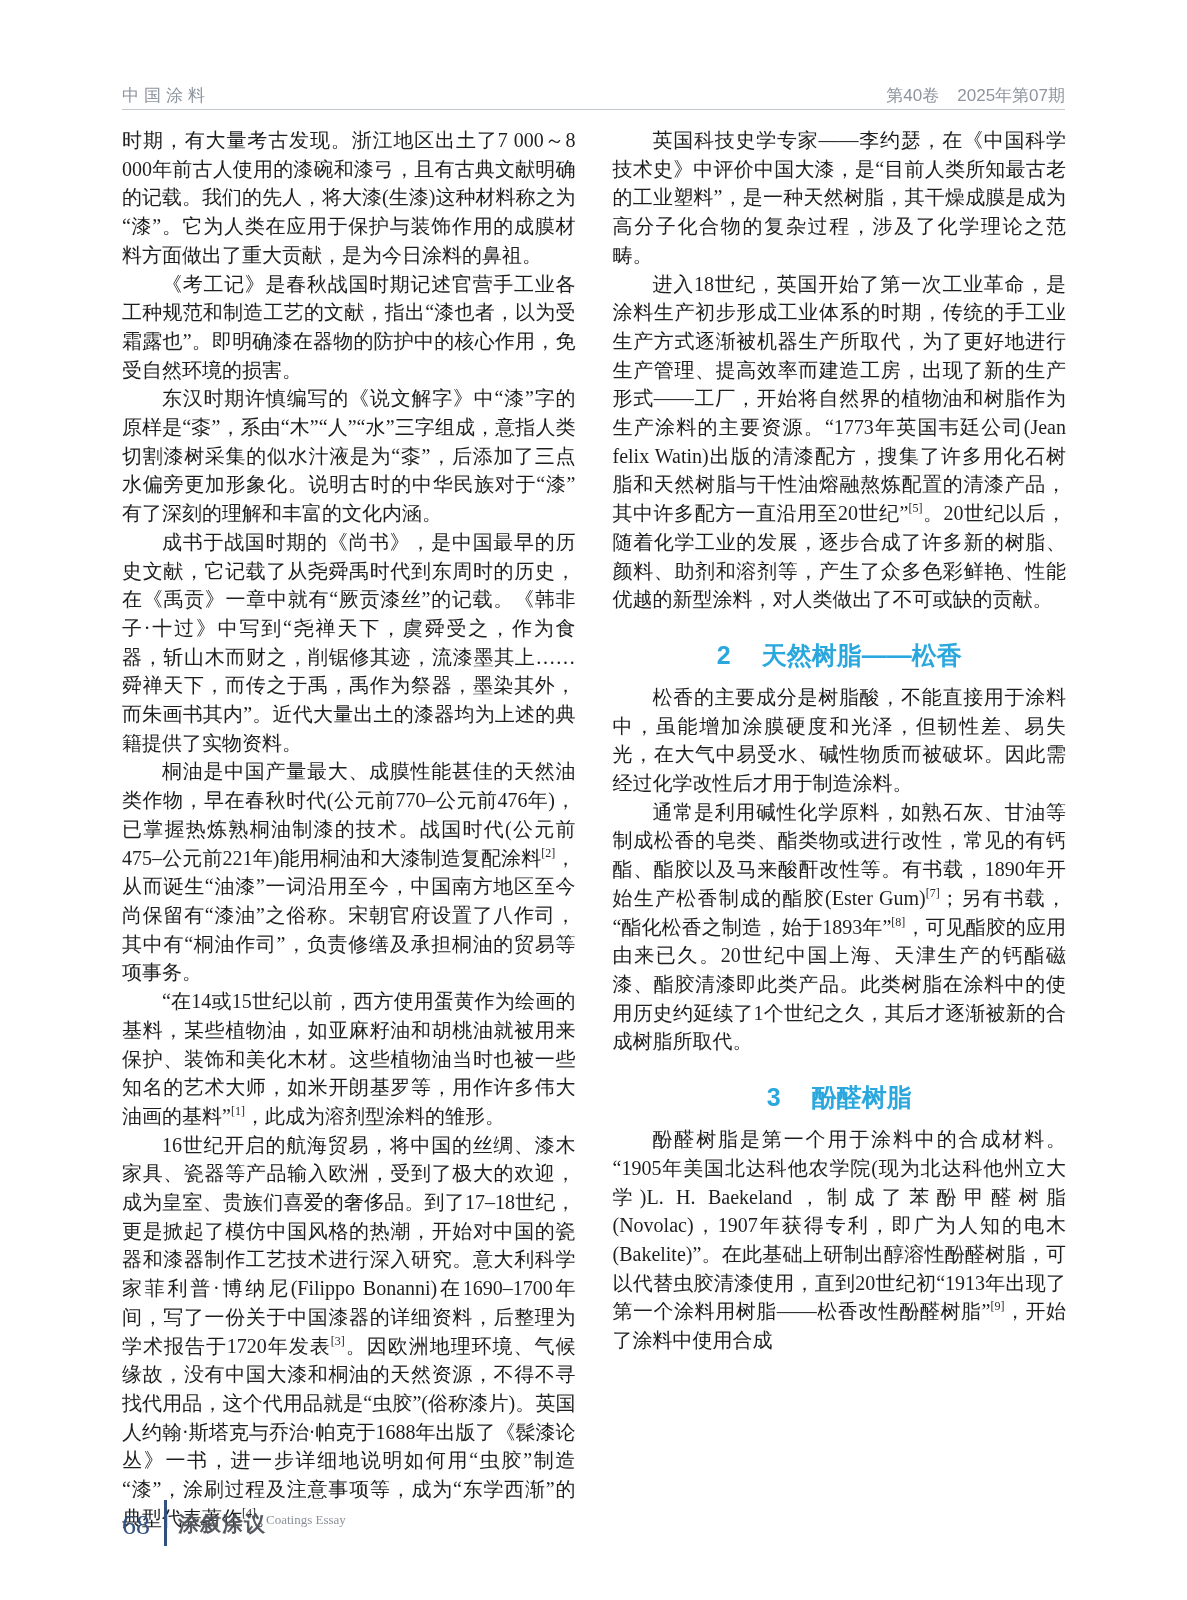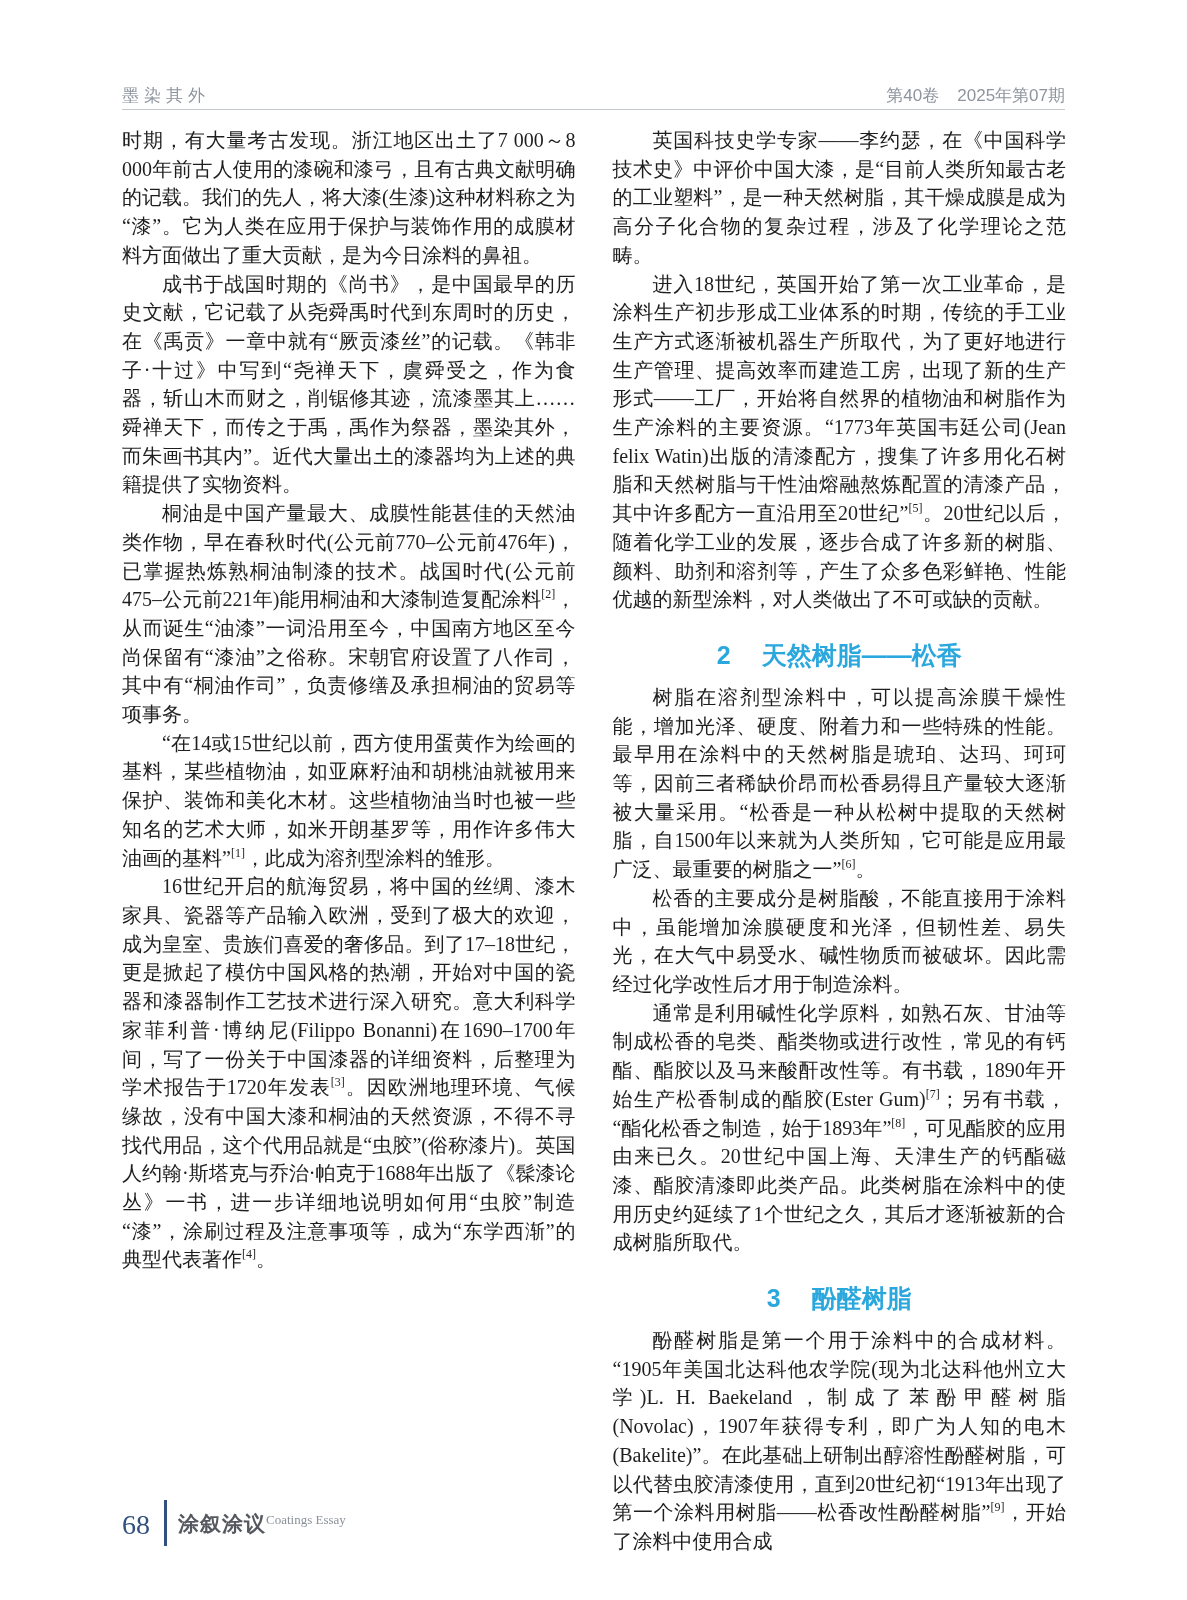--- a/index.html
+++ b/index.html
@@ -72,40 +72,41 @@
     font-family:"Liberation Serif","DejaVu Serif",serif;
     font-size:13px;color:#8B9199;line-height:18px;
   }
 </style>
 </head>
 <body>
 
 <div class="page">
 
   <div class="page-header">
-    <span class="journal-name">墨染其外</span>
+    <span class="journal-name">中国涂料</span>
     <span class="volume-issue">
       <span class="vol">第40卷</span><span>2025年第07期</span>
     </span>
   </div>
   <div class="header-rule"></div>
 
   <div class="columns">
     <div class="column" id="left-column">
         <p class="para no-indent">时期，有大量考古发现。浙江地区出土了7 000～8 000年前古人使用的漆碗和漆弓，且有古典文献明确的记载。我们的先人，将大漆(生漆)这种材料称之为“漆”。它为人类在应用于保护与装饰作用的成膜材料方面做出了重大贡献，是为今日涂料的鼻祖。</p>
+        <p class="para">《考工记》是春秋战国时期记述官营手工业各工种规范和制造工艺的文献，指出“漆也者，以为受霜露也”。即明确漆在器物的防护中的核心作用，免受自然环境的损害。</p>
+        <p class="para">东汉时期许慎编写的《说文解字》中“漆”字的原样是“桼”，系由“木”“人”“水”三字组成，意指人类切割漆树采集的似水汁液是为“桼”，后添加了三点水偏旁更加形象化。说明古时的中华民族对于“漆”有了深刻的理解和丰富的文化内涵。</p>
         <p class="para">成书于战国时期的《尚书》，是中国最早的历史文献，它记载了从尧舜禹时代到东周时的历史，在《禹贡》一章中就有“厥贡漆丝”的记载。《韩非子·十过》中写到“尧禅天下，虞舜受之，作为食器，斩山木而财之，削锯修其迹，流漆墨其上……舜禅天下，而传之于禹，禹作为祭器，墨染其外，而朱画书其内”。近代大量出土的漆器均为上述的典籍提供了实物资料。</p>
         <p class="para">桐油是中国产量最大、成膜性能甚佳的天然油类作物，早在春秋时代(公元前770–公元前476年)，已掌握热炼熟桐油制漆的技术。战国时代(公元前475–公元前221年)能用桐油和大漆制造复配涂料<sup class="ref">[2]</sup>，从而诞生“油漆”一词沿用至今，中国南方地区至今尚保留有“漆油”之俗称。宋朝官府设置了八作司，其中有“桐油作司”，负责修缮及承担桐油的贸易等项事务。</p>
         <p class="para">“在14或15世纪以前，西方使用蛋黄作为绘画的基料，某些植物油，如亚麻籽油和胡桃油就被用来保护、装饰和美化木材。这些植物油当时也被一些知名的艺术大师，如米开朗基罗等，用作许多伟大油画的基料”<sup class="ref">[1]</sup>，此成为溶剂型涂料的雏形。</p>
         <p class="para">16世纪开启的航海贸易，将中国的丝绸、漆木家具、瓷器等产品输入欧洲，受到了极大的欢迎，成为皇室、贵族们喜爱的奢侈品。到了17–18世纪，更是掀起了模仿中国风格的热潮，开始对中国的瓷器和漆器制作工艺技术进行深入研究。意大利科学家菲利普·博纳尼(Filippo Bonanni)在1690–1700年间，写了一份关于中国漆器的详细资料，后整理为学术报告于1720年发表<sup class="ref">[3]</sup>。因欧洲地理环境、气候缘故，没有中国大漆和桐油的天然资源，不得不寻找代用品，这个代用品就是“虫胶”(俗称漆片)。英国人约翰·斯塔克与乔治·帕克于1688年出版了《髹漆论丛》一书，进一步详细地说明如何用“虫胶”制造“漆”，涂刷过程及注意事项等，成为“东学西渐”的典型代表著作<sup class="ref">[4]</sup>。</p>
       </div>
     <div class="column" id="right-column">
         <p class="para">英国科技史学专家——李约瑟，在《中国科学技术史》中评价中国大漆，是“目前人类所知最古老的工业塑料”，是一种天然树脂，其干燥成膜是成为高分子化合物的复杂过程，涉及了化学理论之范畴。</p>
         <p class="para">进入18世纪，英国开始了第一次工业革命，是涂料生产初步形成工业体系的时期，传统的手工业生产方式逐渐被机器生产所取代，为了更好地进行生产管理、提高效率而建造工房，出现了新的生产形式——工厂，开始将自然界的植物油和树脂作为生产涂料的主要资源。“1773年英国韦廷公司(Jean felix Watin)出版的清漆配方，搜集了许多用化石树脂和天然树脂与干性油熔融熬炼配置的清漆产品，其中许多配方一直沿用至20世纪”<sup class="ref">[5]</sup>。20世纪以后，随着化学工业的发展，逐步合成了许多新的树脂、颜料、助剂和溶剂等，产生了众多色彩鲜艳、性能优越的新型涂料，对人类做出了不可或缺的贡献。</p>
         <div class="section-heading"><span class="h-num">2</span><span>天然树脂——松香</span></div>
-        <p class="para">树脂在溶剂型涂料中，可以提高涂膜干燥性能，增加光泽、硬度、附着力和一些特殊的性能。最早用在涂料中的天然树脂是琥珀、达玛、珂珂等，因前三者稀缺价昂而松香易得且产量较大逐渐被大量采用。“松香是一种从松树中提取的天然树脂，自1500年以来就为人类所知，它可能是应用最广泛、最重要的树脂之一”<sup class="ref">[6]</sup>。</p>
         <p class="para">松香的主要成分是树脂酸，不能直接用于涂料中，虽能增加涂膜硬度和光泽，但韧性差、易失光，在大气中易受水、碱性物质而被破坏。因此需经过化学改性后才用于制造涂料。</p>
         <p class="para">通常是利用碱性化学原料，如熟石灰、甘油等制成松香的皂类、酯类物或进行改性，常见的有钙酯、酯胶以及马来酸酐改性等。有书载，1890年开始生产松香制成的酯胶(Ester Gum)<sup class="ref">[7]</sup>；另有书载，“酯化松香之制造，始于1893年”<sup class="ref">[8]</sup>，可见酯胶的应用由来已久。20世纪中国上海、天津生产的钙酯磁漆、酯胶清漆即此类产品。此类树脂在涂料中的使用历史约延续了1个世纪之久，其后才逐渐被新的合成树脂所取代。</p>
         <div class="section-heading"><span class="h-num">3</span><span>酚醛树脂</span></div>
         <p class="para">酚醛树脂是第一个用于涂料中的合成材料。“1905年美国北达科他农学院(现为北达科他州立大学)L. H. Baekeland，制成了苯酚甲醛树脂(Novolac)，1907年获得专利，即广为人知的电木(Bakelite)”。在此基础上研制出醇溶性酚醛树脂，可以代替虫胶清漆使用，直到20世纪初“1913年出现了第一个涂料用树脂——松香改性酚醛树脂”<sup class="ref">[9]</sup>，开始了涂料中使用合成</p>
       </div>
   </div>
 
   <div class="page-footer">
     <span class="footer-page-number">68</span>
     <span class="footer-bar"></span>

